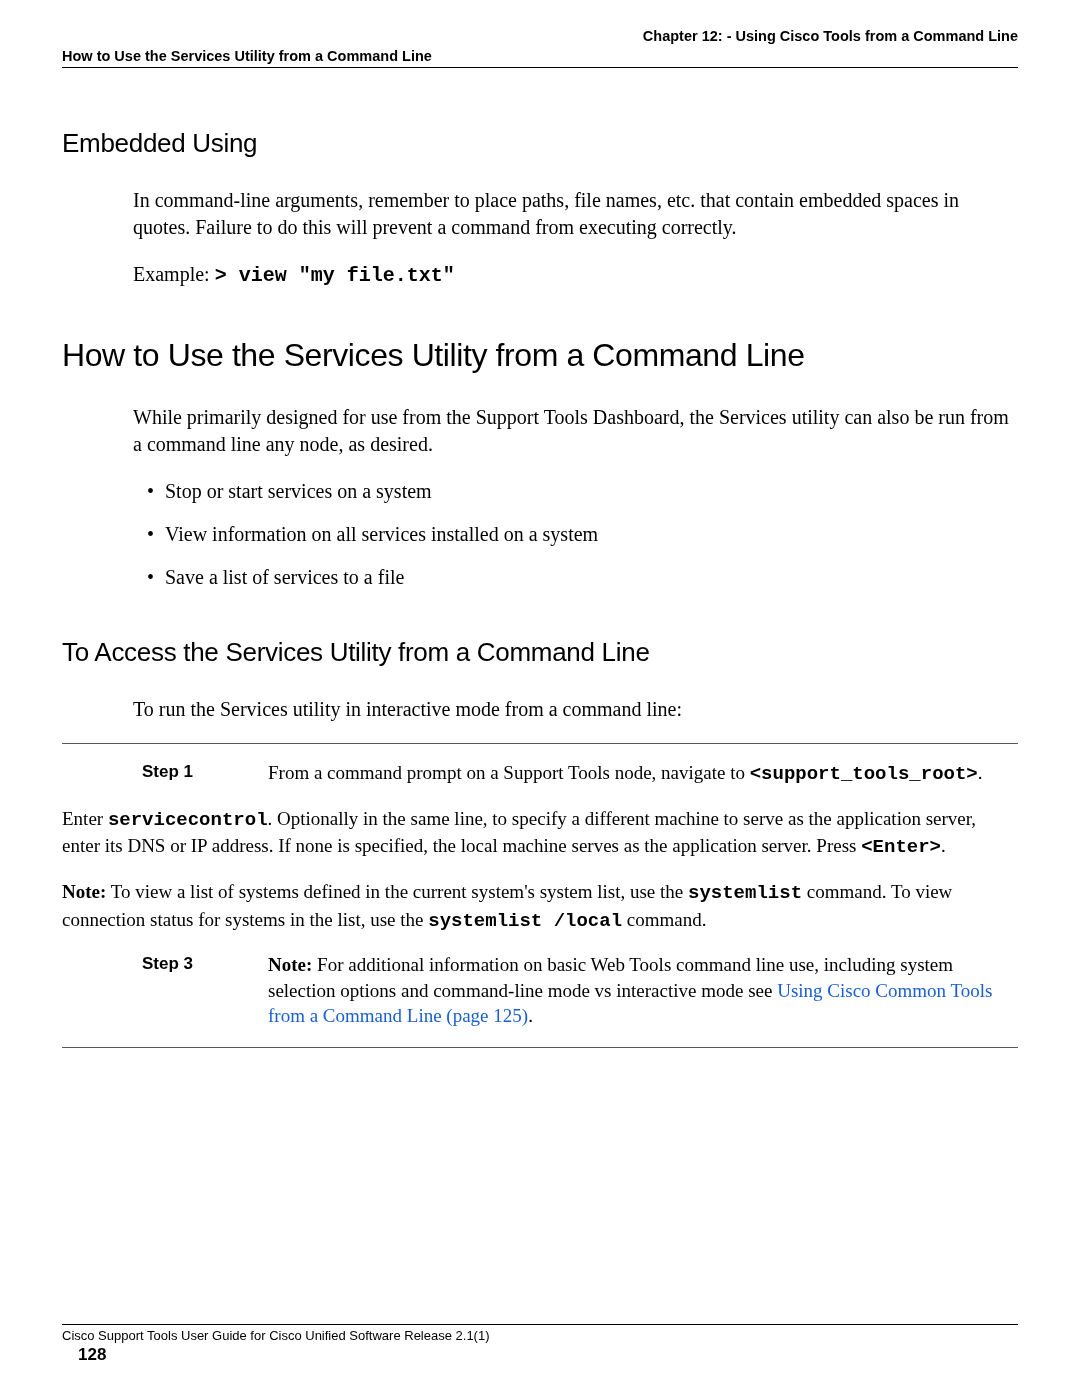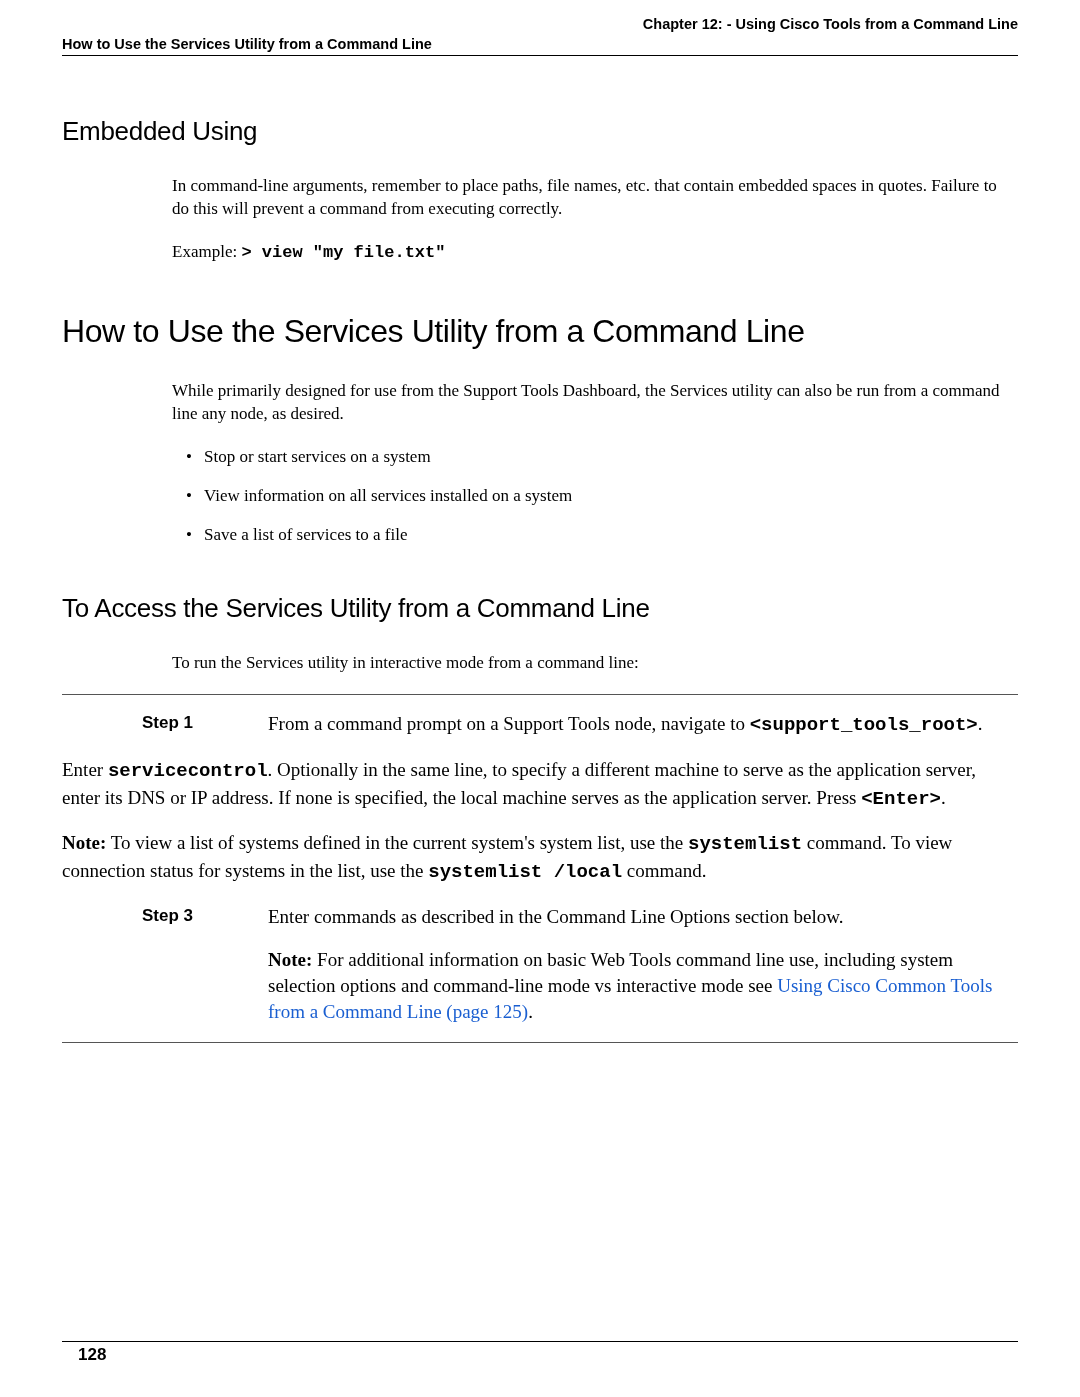--- a/index.html
+++ b/index.html
@@ -8,21 +8,21 @@
     padding: 0;
     background: #ffffff;
     font-family: "Times New Roman", Times, serif;
     color: #000000;
   }
   .page {
     width: 1080px;
     height: 1397px;
     position: relative;
     box-sizing: border-box;
-    padding: 16px 62px 40px 62px;
+    padding: 28px 62px 40px 62px;
     border-radius: 12px;
   }
   .chapter-header {
     text-align: right;
     font-family: Arial, Helvetica, sans-serif;
     font-weight: bold;
     font-size: 14.5px;
     margin-bottom: 4px;
   }
   .section-header {
@@ -42,22 +42,22 @@
     letter-spacing: -0.3px;
   }
   h1.main-heading {
     font-family: "Helvetica Neue", Helvetica, Arial, sans-serif;
     font-weight: 300;
     font-size: 32px;
     margin: 48px 0 30px 0;
     letter-spacing: -0.4px;
   }
   .body-block {
-    margin-left: 110px;
-    font-size: 17px;
+    margin-left: 71px;
+    font-size: 20px;
     line-height: 1.35;
   }
   .body-block p {
     margin: 0 0 20px 0;
   }
   .body-block ul {
     margin: 0 0 20px 14px;
     padding: 0;
     list-style: none;
   }
@@ -177,28 +177,28 @@
         </p>
         <p>
           <strong>Note:</strong><span> To view a list of systems defined in the current system's system list, use the </span><span class="mono">systemlist</span><span> command. To view connection status for systems in the list, use the </span><span class="mono">systemlist /local</span><span> command.</span>
         </p>
       </div>
     </div>
 
     <div class="step-row">
       <div class="step-label">Step 3</div>
       <div class="step-body">
-        <p>Enter commands as described in the Command Line Options section below.</p>
         <p>
           <strong>Note:</strong><span> For additional information on basic Web Tools command line use, including system selection options and command-line mode vs interactive mode see </span><span class="link">Using Cisco Common Tools from a Command Line (page 125)</span><span>.</span>
         </p>
       </div>
     </div>
 
     <hr>
   </div>
 
   <div class="footer">
     <div class="footer-rule"></div>
+    <div class="footer-title">Cisco Support Tools User Guide for Cisco Unified Software Release 2.1(1)</div>
     <div class="footer-page">128</div>
   </div>
 
 </div>
 
 </body></html>

